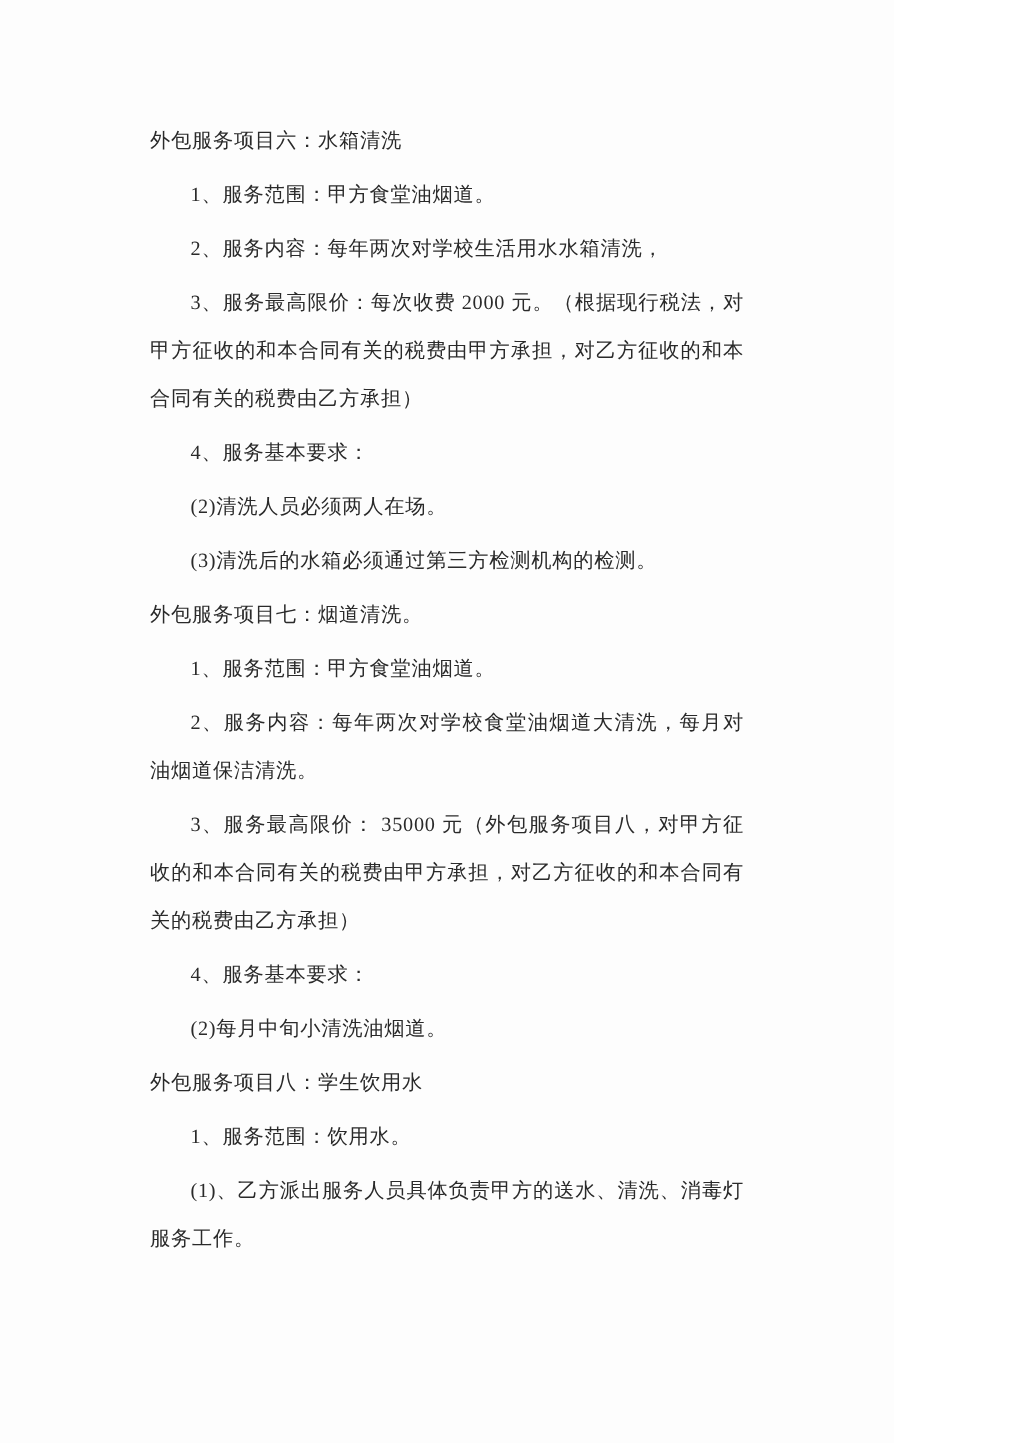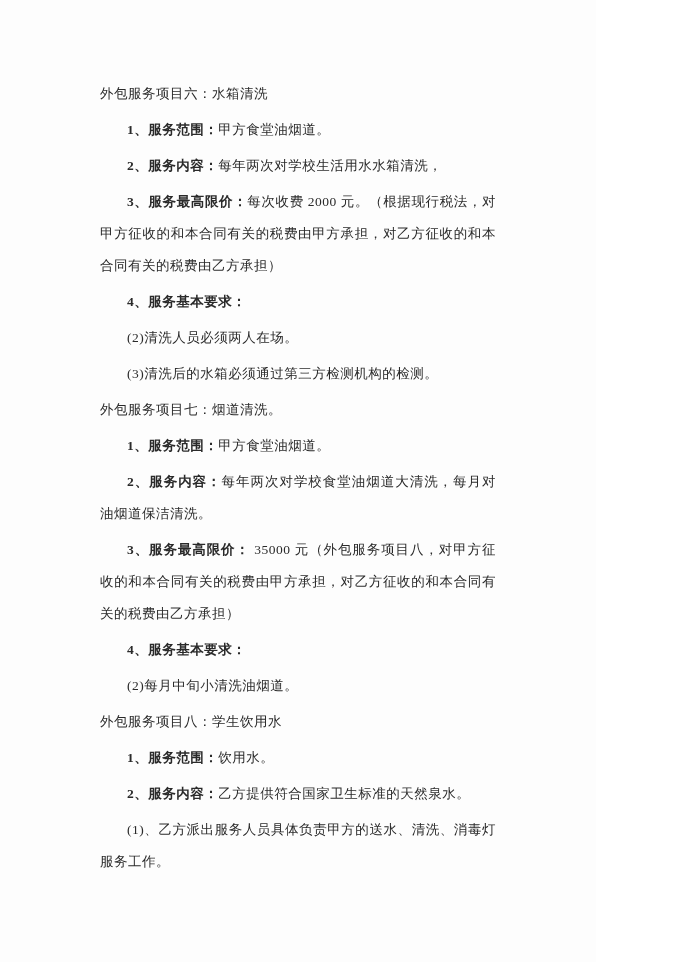--- a/index.html
+++ b/index.html
@@ -18,21 +18,21 @@
     margin: 0 0 4px 0;
     font-size: 13.5px;
     letter-spacing: 0.5px;
     line-height: 32px;
     text-align: justify;
     text-justify: inter-ideograph;
   }
   .sec-title { text-indent: 0; }
   .sec-gap { margin-top: 27px; }
   .item { text-indent: 2em; }
-  .lbl { font-weight: bold; }
+  .lbl { font-weight: normal; }
   .num { font-weight: normal; }
 </style>
 </head>
 <body>
 
 <div class="page">
 
   <section>
     <p class="sec-title">外包服务项目六：水箱清洗</p>
     <p class="item"><span class="lbl">1、服务范围：</span><span>甲方食堂油烟道。</span></p>
@@ -48,17 +48,16 @@
     <p class="item"><span class="lbl">1、服务范围：</span><span>甲方食堂油烟道。</span></p>
     <p class="item"><span class="lbl">2、服务内容：</span><span>每年两次对学校食堂油烟道大清洗，每月对油烟道保洁清洗。</span></p>
     <p class="item"><span class="lbl">3、服务最高限价：</span><span class="num"> 35000 </span><span>元（外包服务项目八，对甲方征收的和本合同有关的税费由甲方承担，对乙方征收的和本合同有关的税费由乙方承担）</span></p>
     <p class="item"><span class="lbl">4、服务基本要求：</span><span></span></p>
     <p class="item"><span>(2)每月中旬小清洗油烟道。</span></p>
   </section>
 
   <section>
     <p class="sec-title sec-gap">外包服务项目八：学生饮用水</p>
     <p class="item"><span class="lbl">1、服务范围：</span><span>饮用水。</span></p>
-    <p class="item"><span class="lbl">2、服务内容：</span><span>乙方提供符合国家卫生标准的天然泉水。</span></p>
     <p class="item"><span>(1)、乙方派出服务人员具体负责甲方的送水、清洗、消毒灯服务工作。</span></p>
   </section>
 
 </div>
 
 </body></html>

